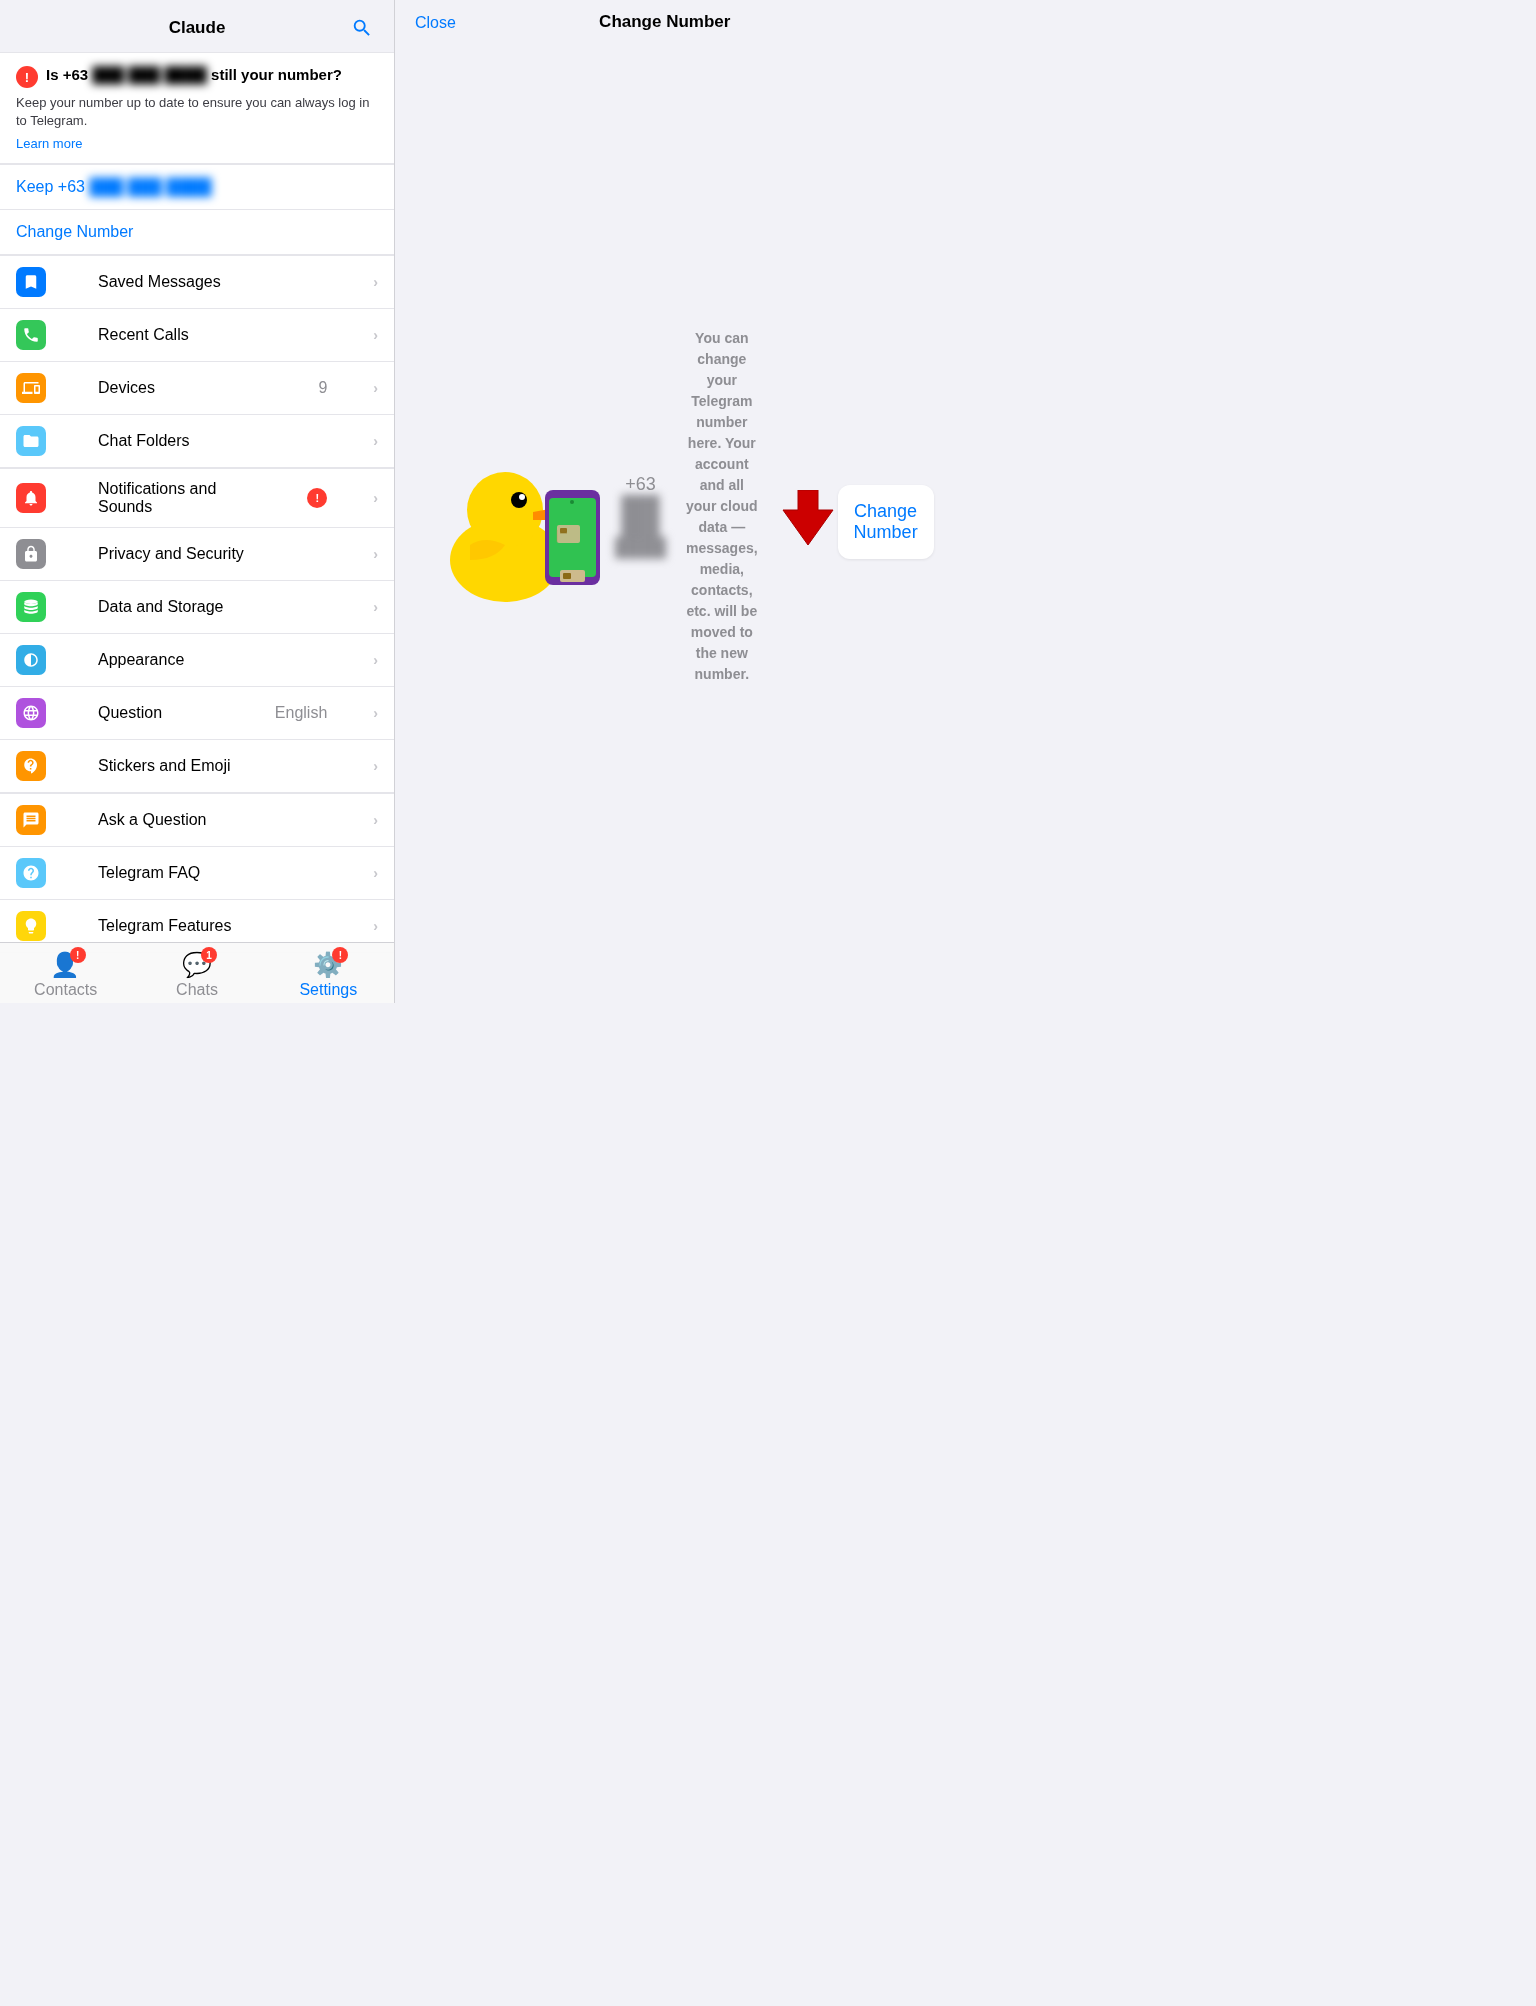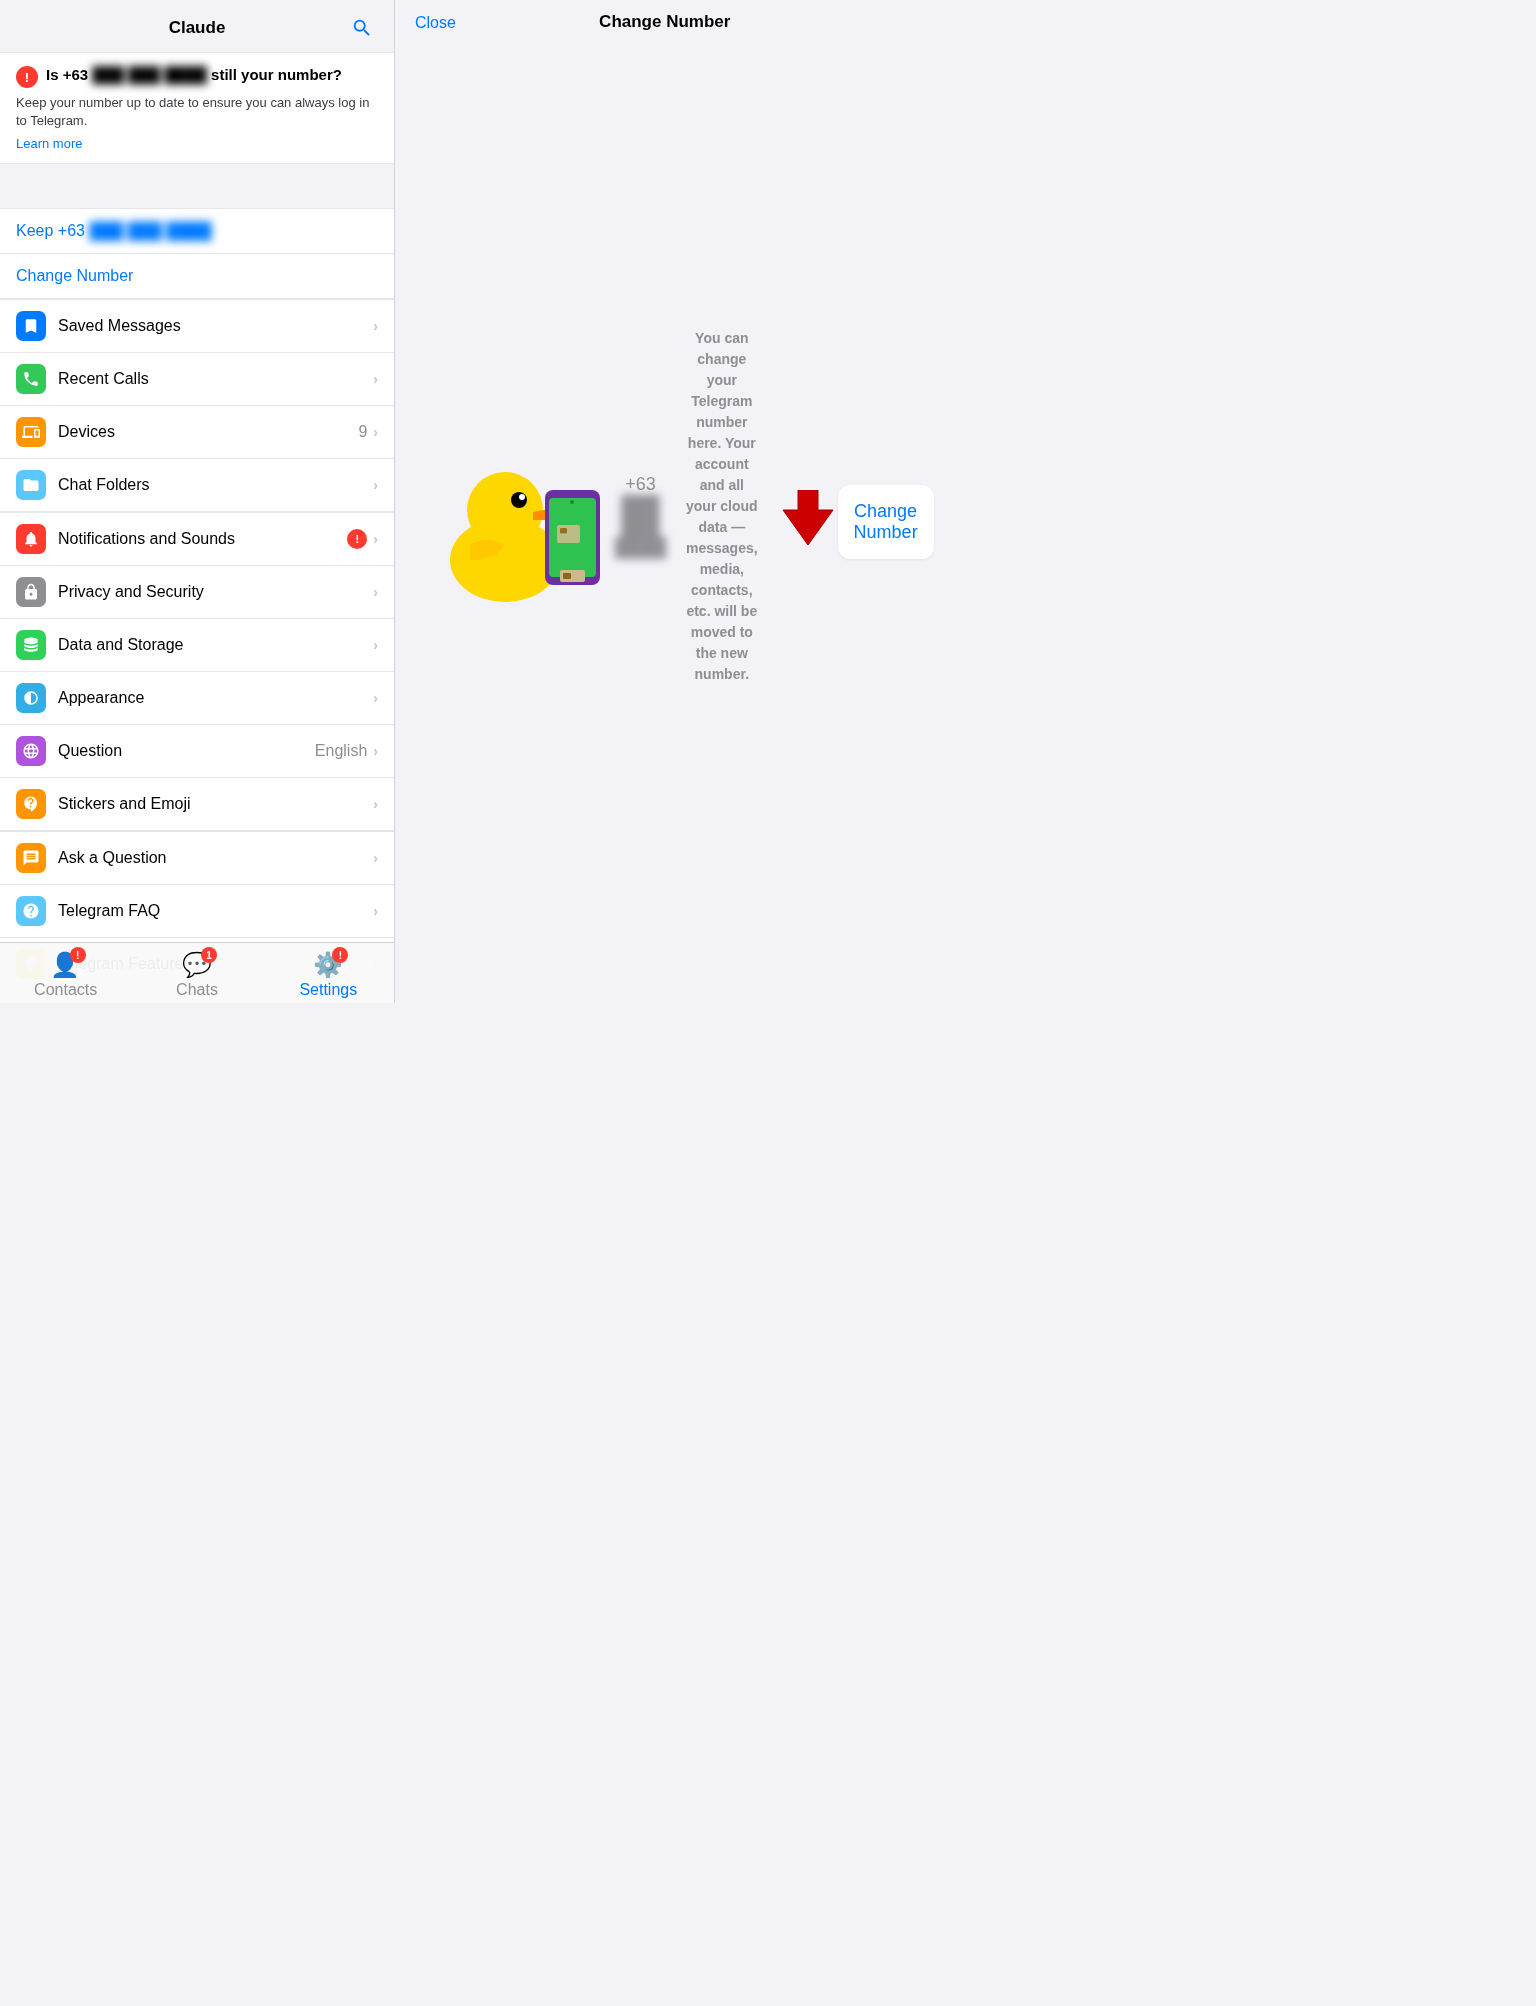--- a/index.html
+++ b/index.html
@@ -100,21 +100,20 @@
       font-size: 13px;
       color: #007aff;
       cursor: pointer;
     }
 
     
     .number-actions {
       background: #fff;
       border-top: 1px solid #e5e5ea;
       border-bottom: 1px solid #e5e5ea;
-      margin-top: 44px;
     }
     .number-action-row {
       padding: 13px 16px;
       font-size: 16px;
       color: #007aff;
       cursor: pointer;
       border-bottom: 0.5px solid #e5e5ea;
     }
     .number-action-row:last-child {
       border-bottom: none;
@@ -140,20 +139,21 @@
     }
 
     .menu-item {
       display: flex;
       align-items: center;
       padding: 11px 16px;
       border-bottom: 0.5px solid #e5e5ea;
       cursor: pointer;
       background: #fff;
       position: relative;
+      gap: 40px;
     }
     .menu-item:last-child {
       border-bottom: none;
     }
     .menu-icon {
       width: 30px;
       height: 30px;
       border-radius: 7px;
       display: flex;
       align-items: center;

